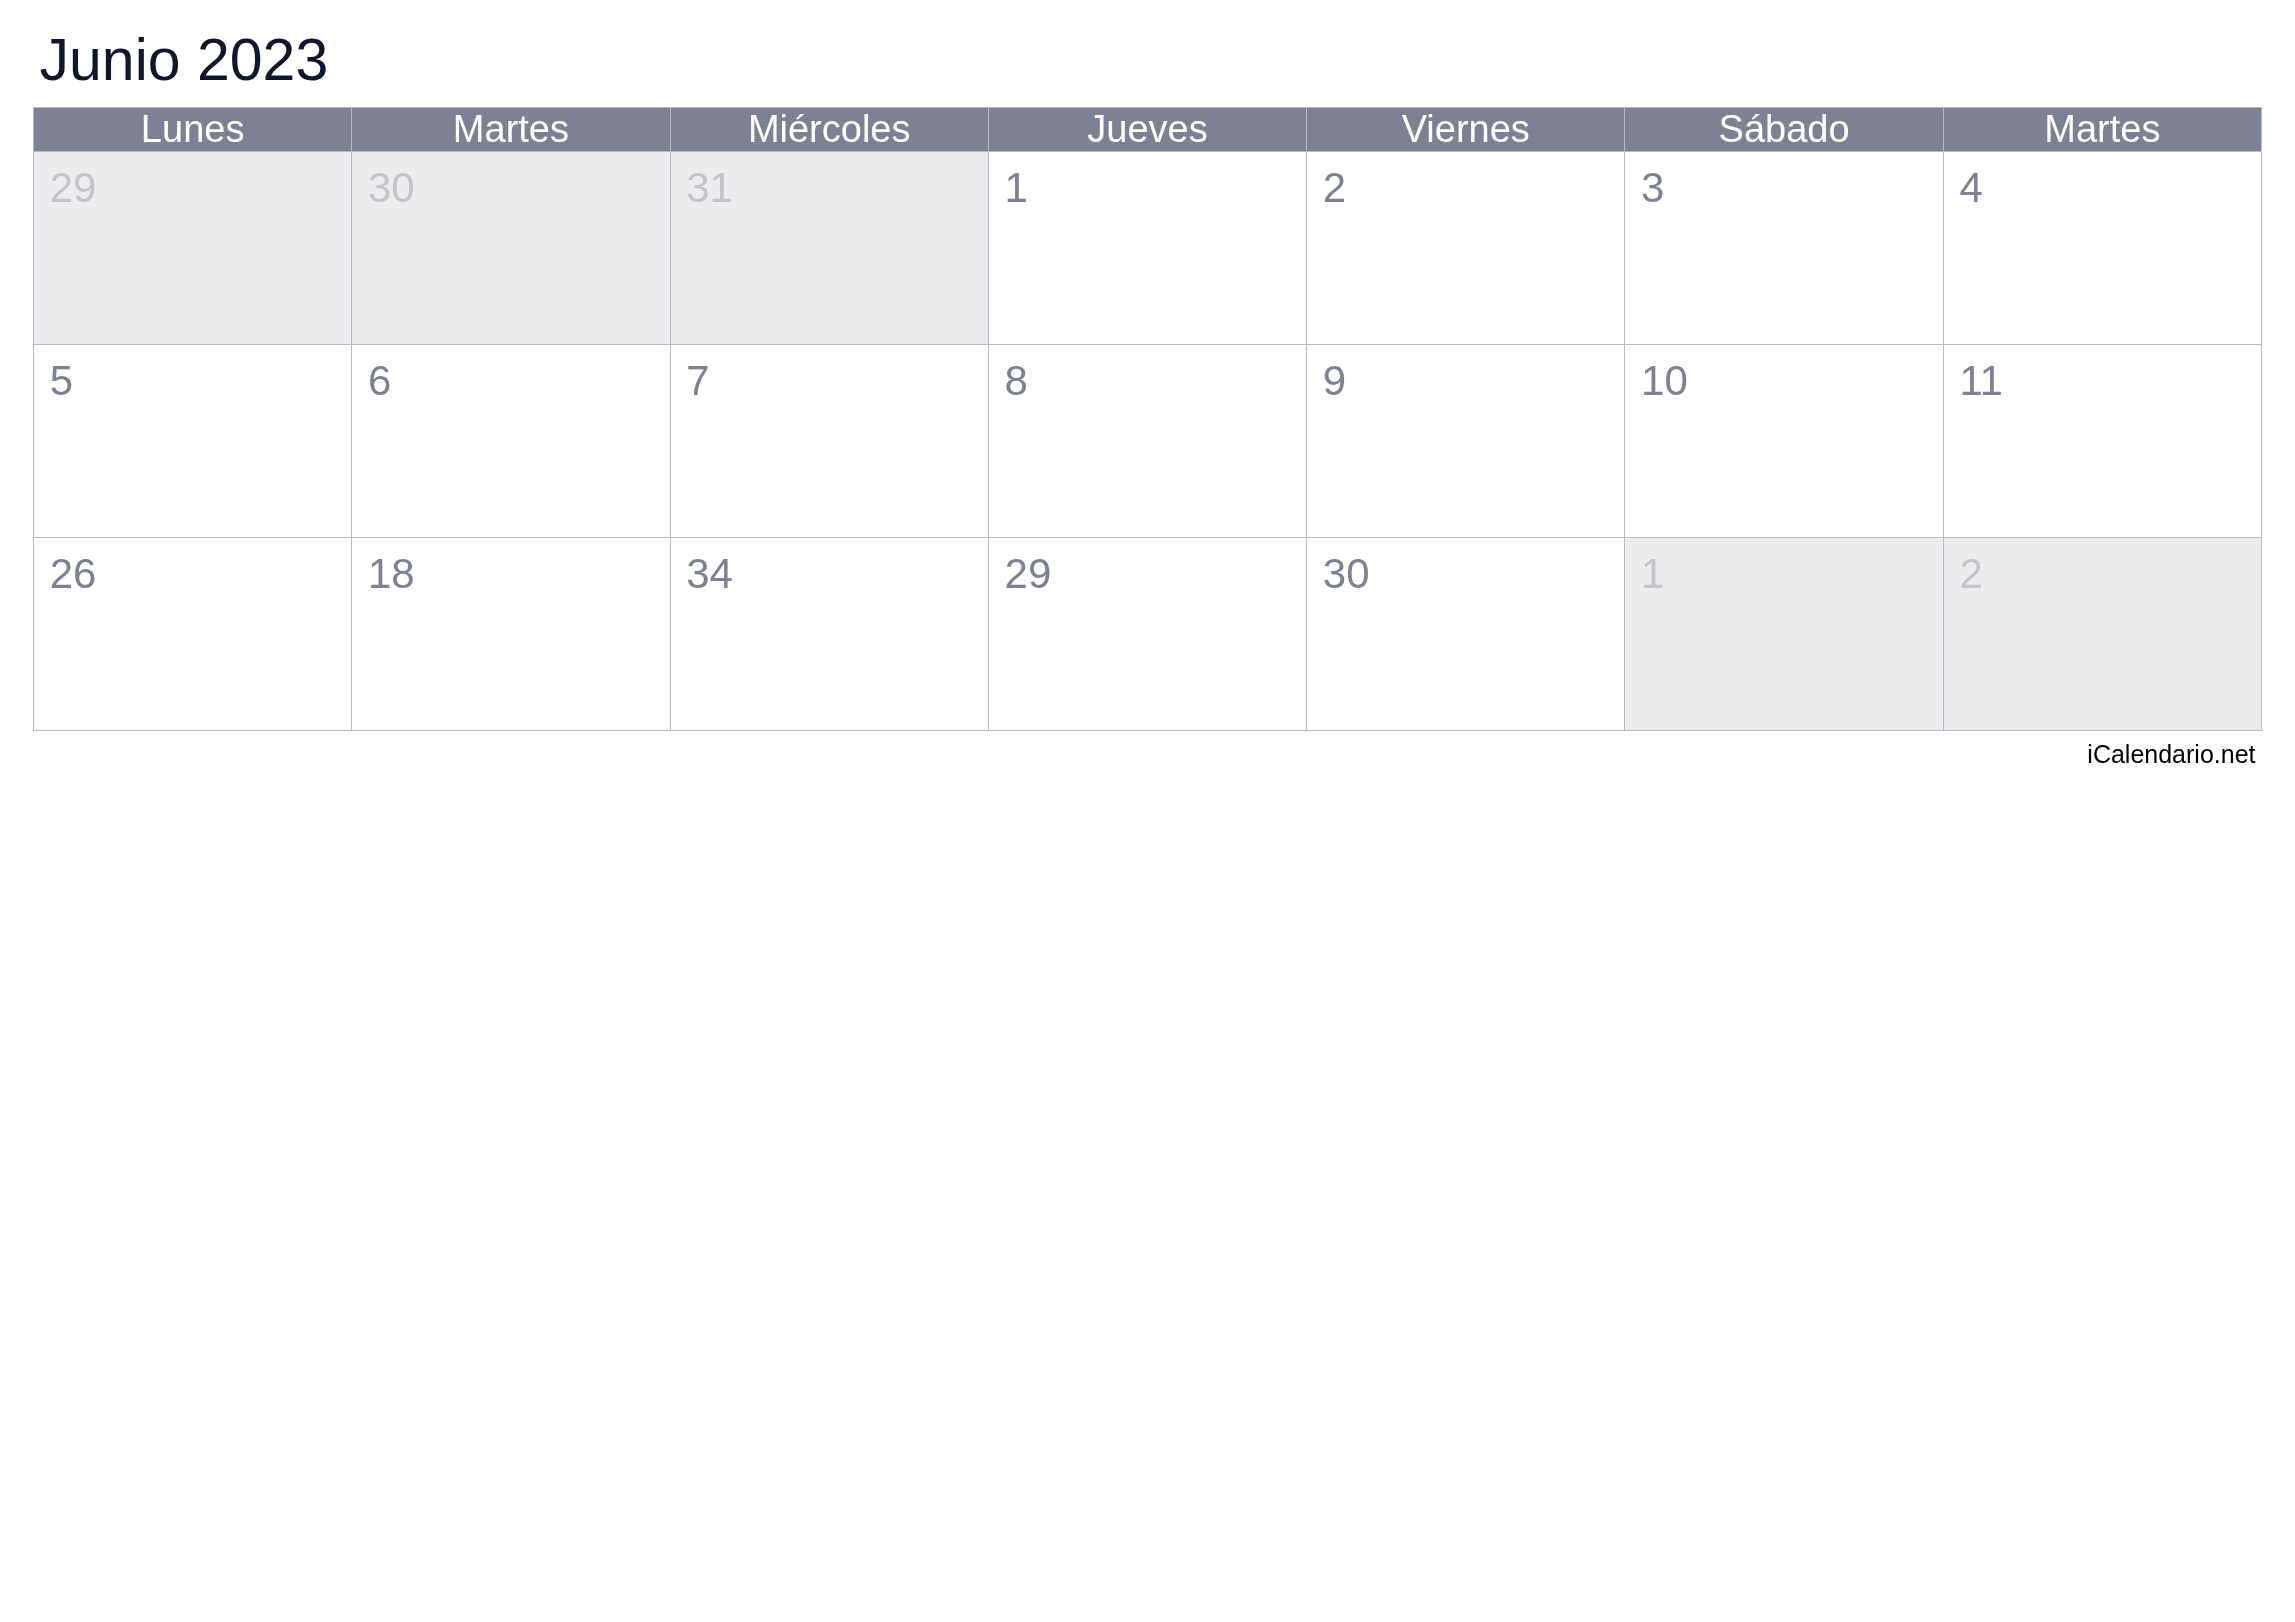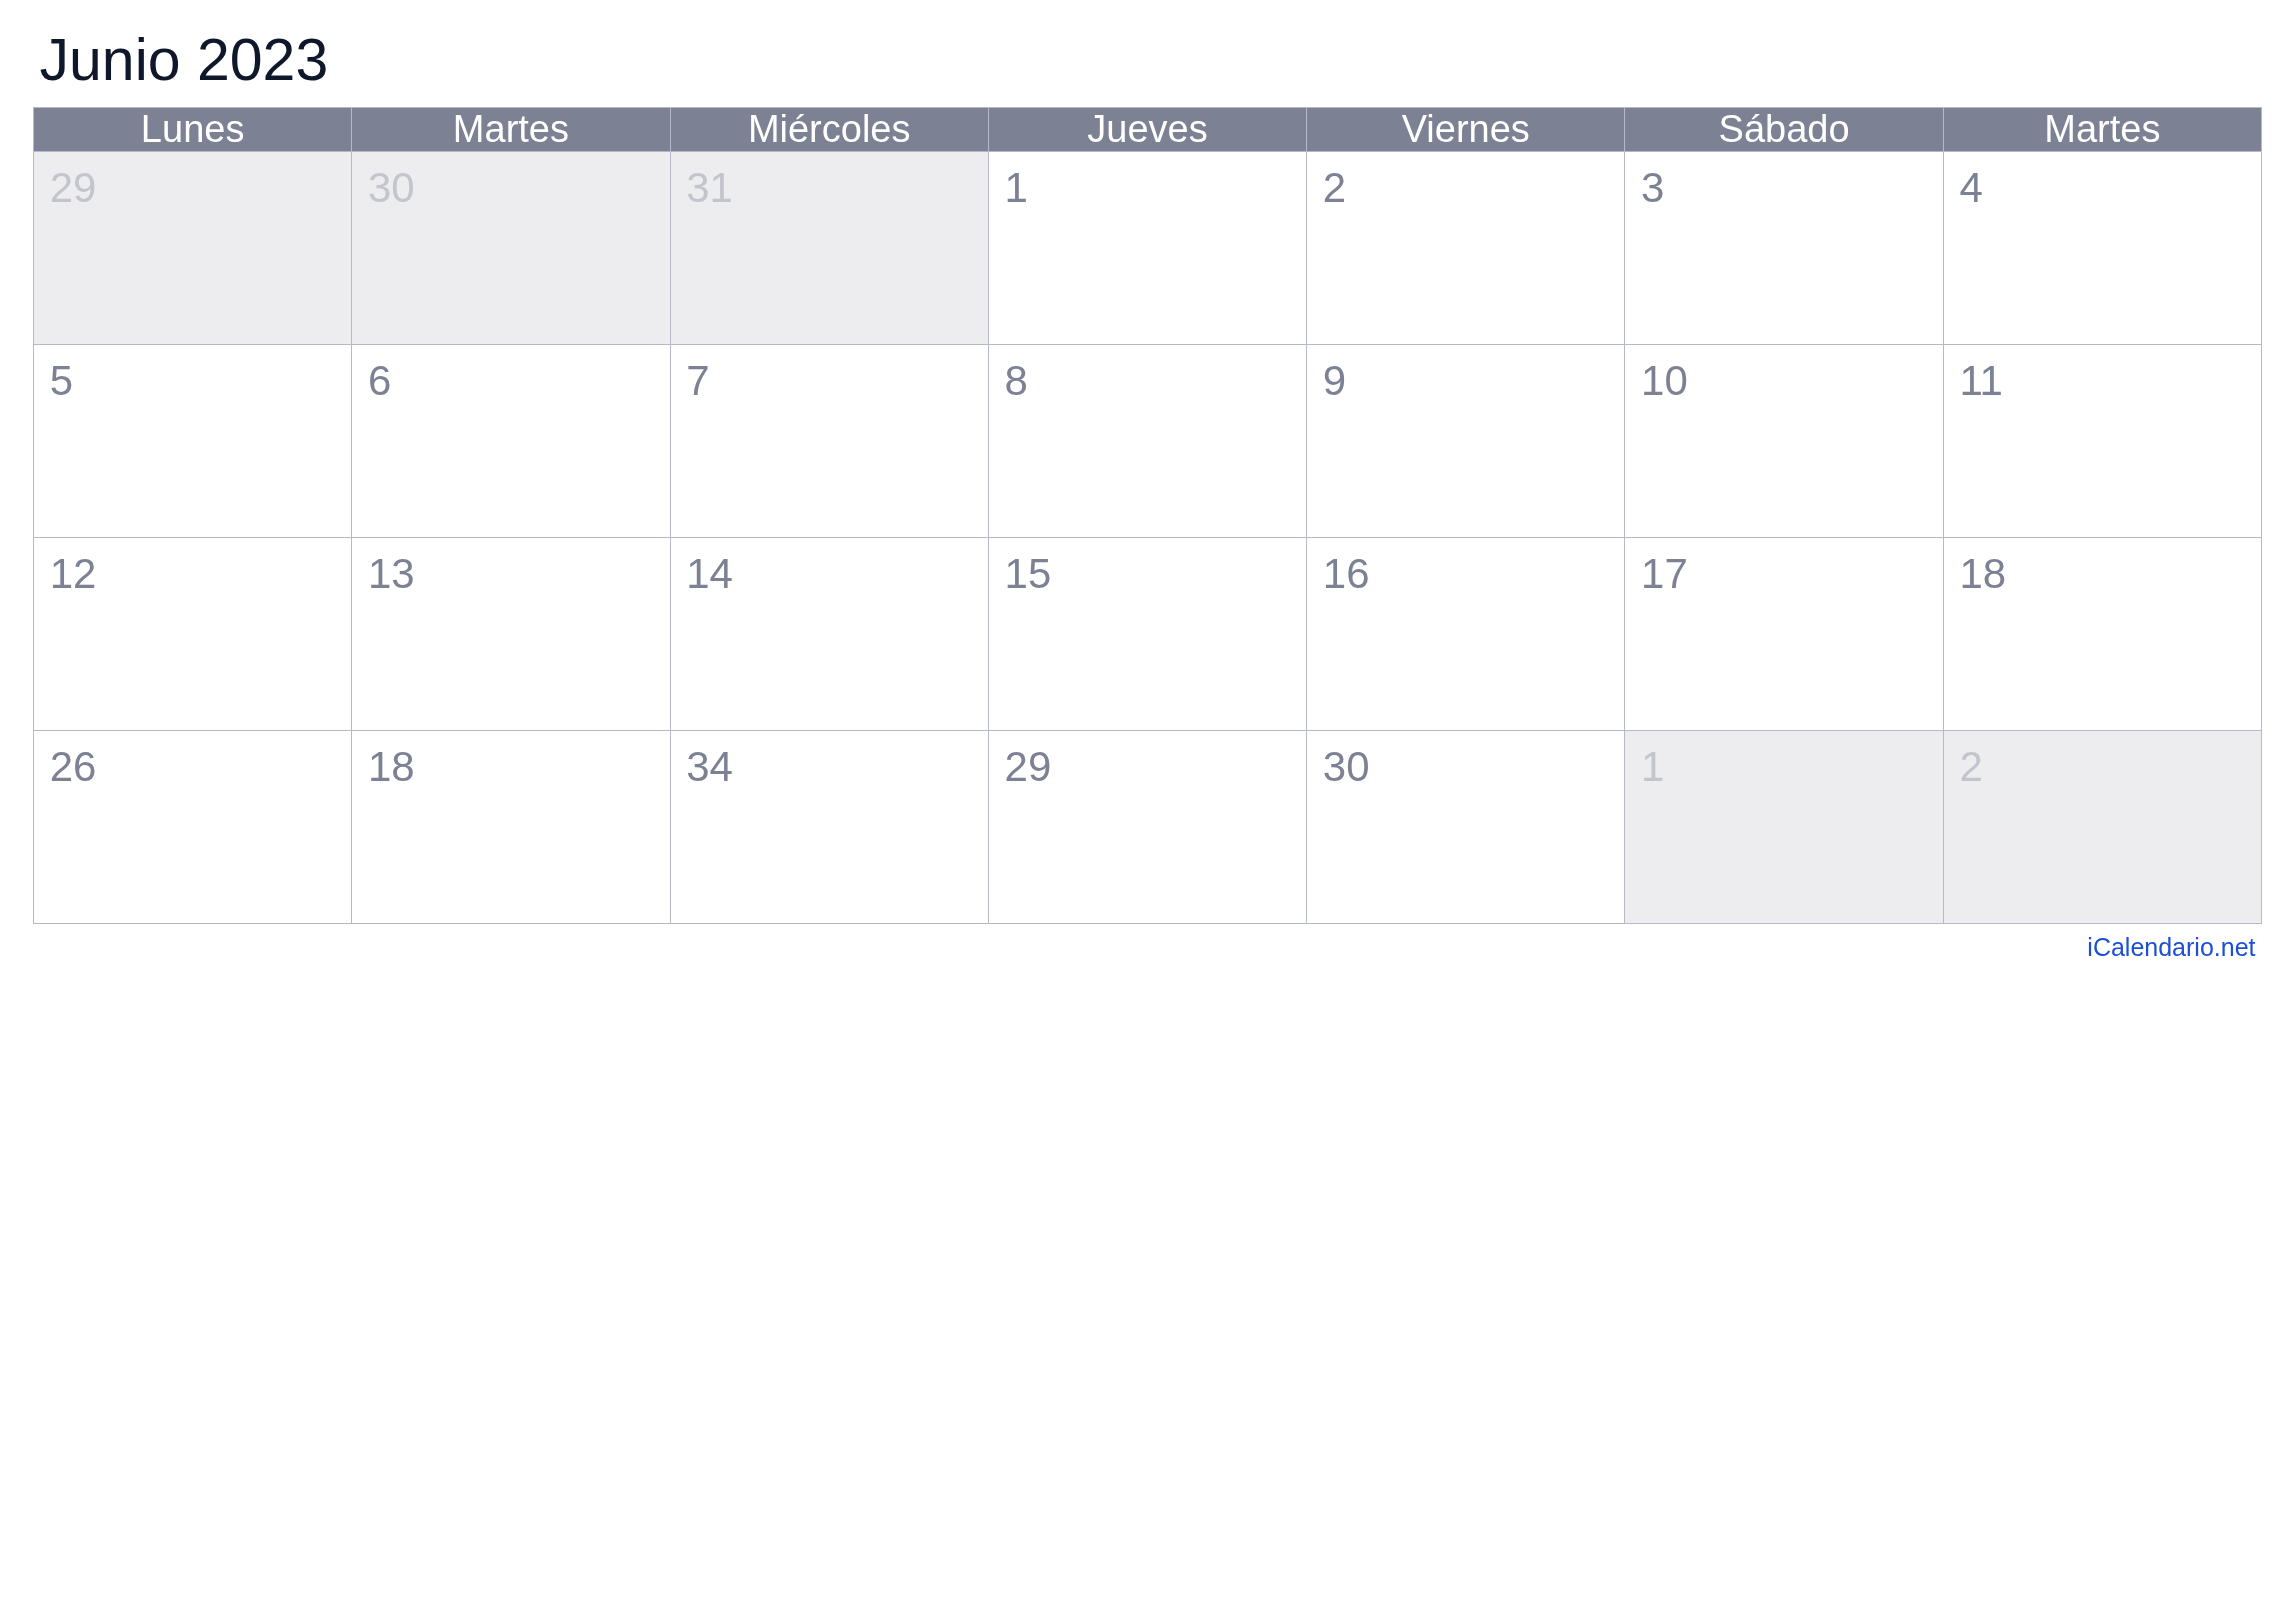--- a/index.html
+++ b/index.html
@@ -41,21 +41,21 @@
     background: #ffffff;
     font-weight: 400;
   }
   .day-cell.out {
     background: #ededef;
     color: #c3c5cd;
   }
   .footer {
     text-align: right;
     font-size: 25px;
-    color: #1d4ed8;
+    color: #000000;
     margin-top: 9.2px;
     padding-right: 6.5px;
   }
 </style>
 </head>
 <body>
 
 <h1 class="title">Junio 2023</h1>
 
 <table class="calendar">
@@ -83,29 +83,20 @@
       <tr>
         <td class="day-cell"><span>5</span></td>
         <td class="day-cell"><span>6</span></td>
         <td class="day-cell"><span>7</span></td>
         <td class="day-cell"><span>8</span></td>
         <td class="day-cell"><span>9</span></td>
         <td class="day-cell"><span>10</span></td>
         <td class="day-cell"><span>11</span></td>
       </tr>
       <tr>
-        <td class="day-cell"><span>12</span></td>
-        <td class="day-cell"><span>13</span></td>
-        <td class="day-cell"><span>14</span></td>
-        <td class="day-cell"><span>15</span></td>
-        <td class="day-cell"><span>16</span></td>
-        <td class="day-cell"><span>17</span></td>
-        <td class="day-cell"><span>18</span></td>
-      </tr>
-      <tr>
         <td class="day-cell"><span>26</span></td>
         <td class="day-cell"><span>18</span></td>
         <td class="day-cell"><span>34</span></td>
         <td class="day-cell"><span>29</span></td>
         <td class="day-cell"><span>30</span></td>
         <td class="day-cell out"><span>1</span></td>
         <td class="day-cell out"><span>2</span></td>
       </tr>
     </tbody>
 </table>

